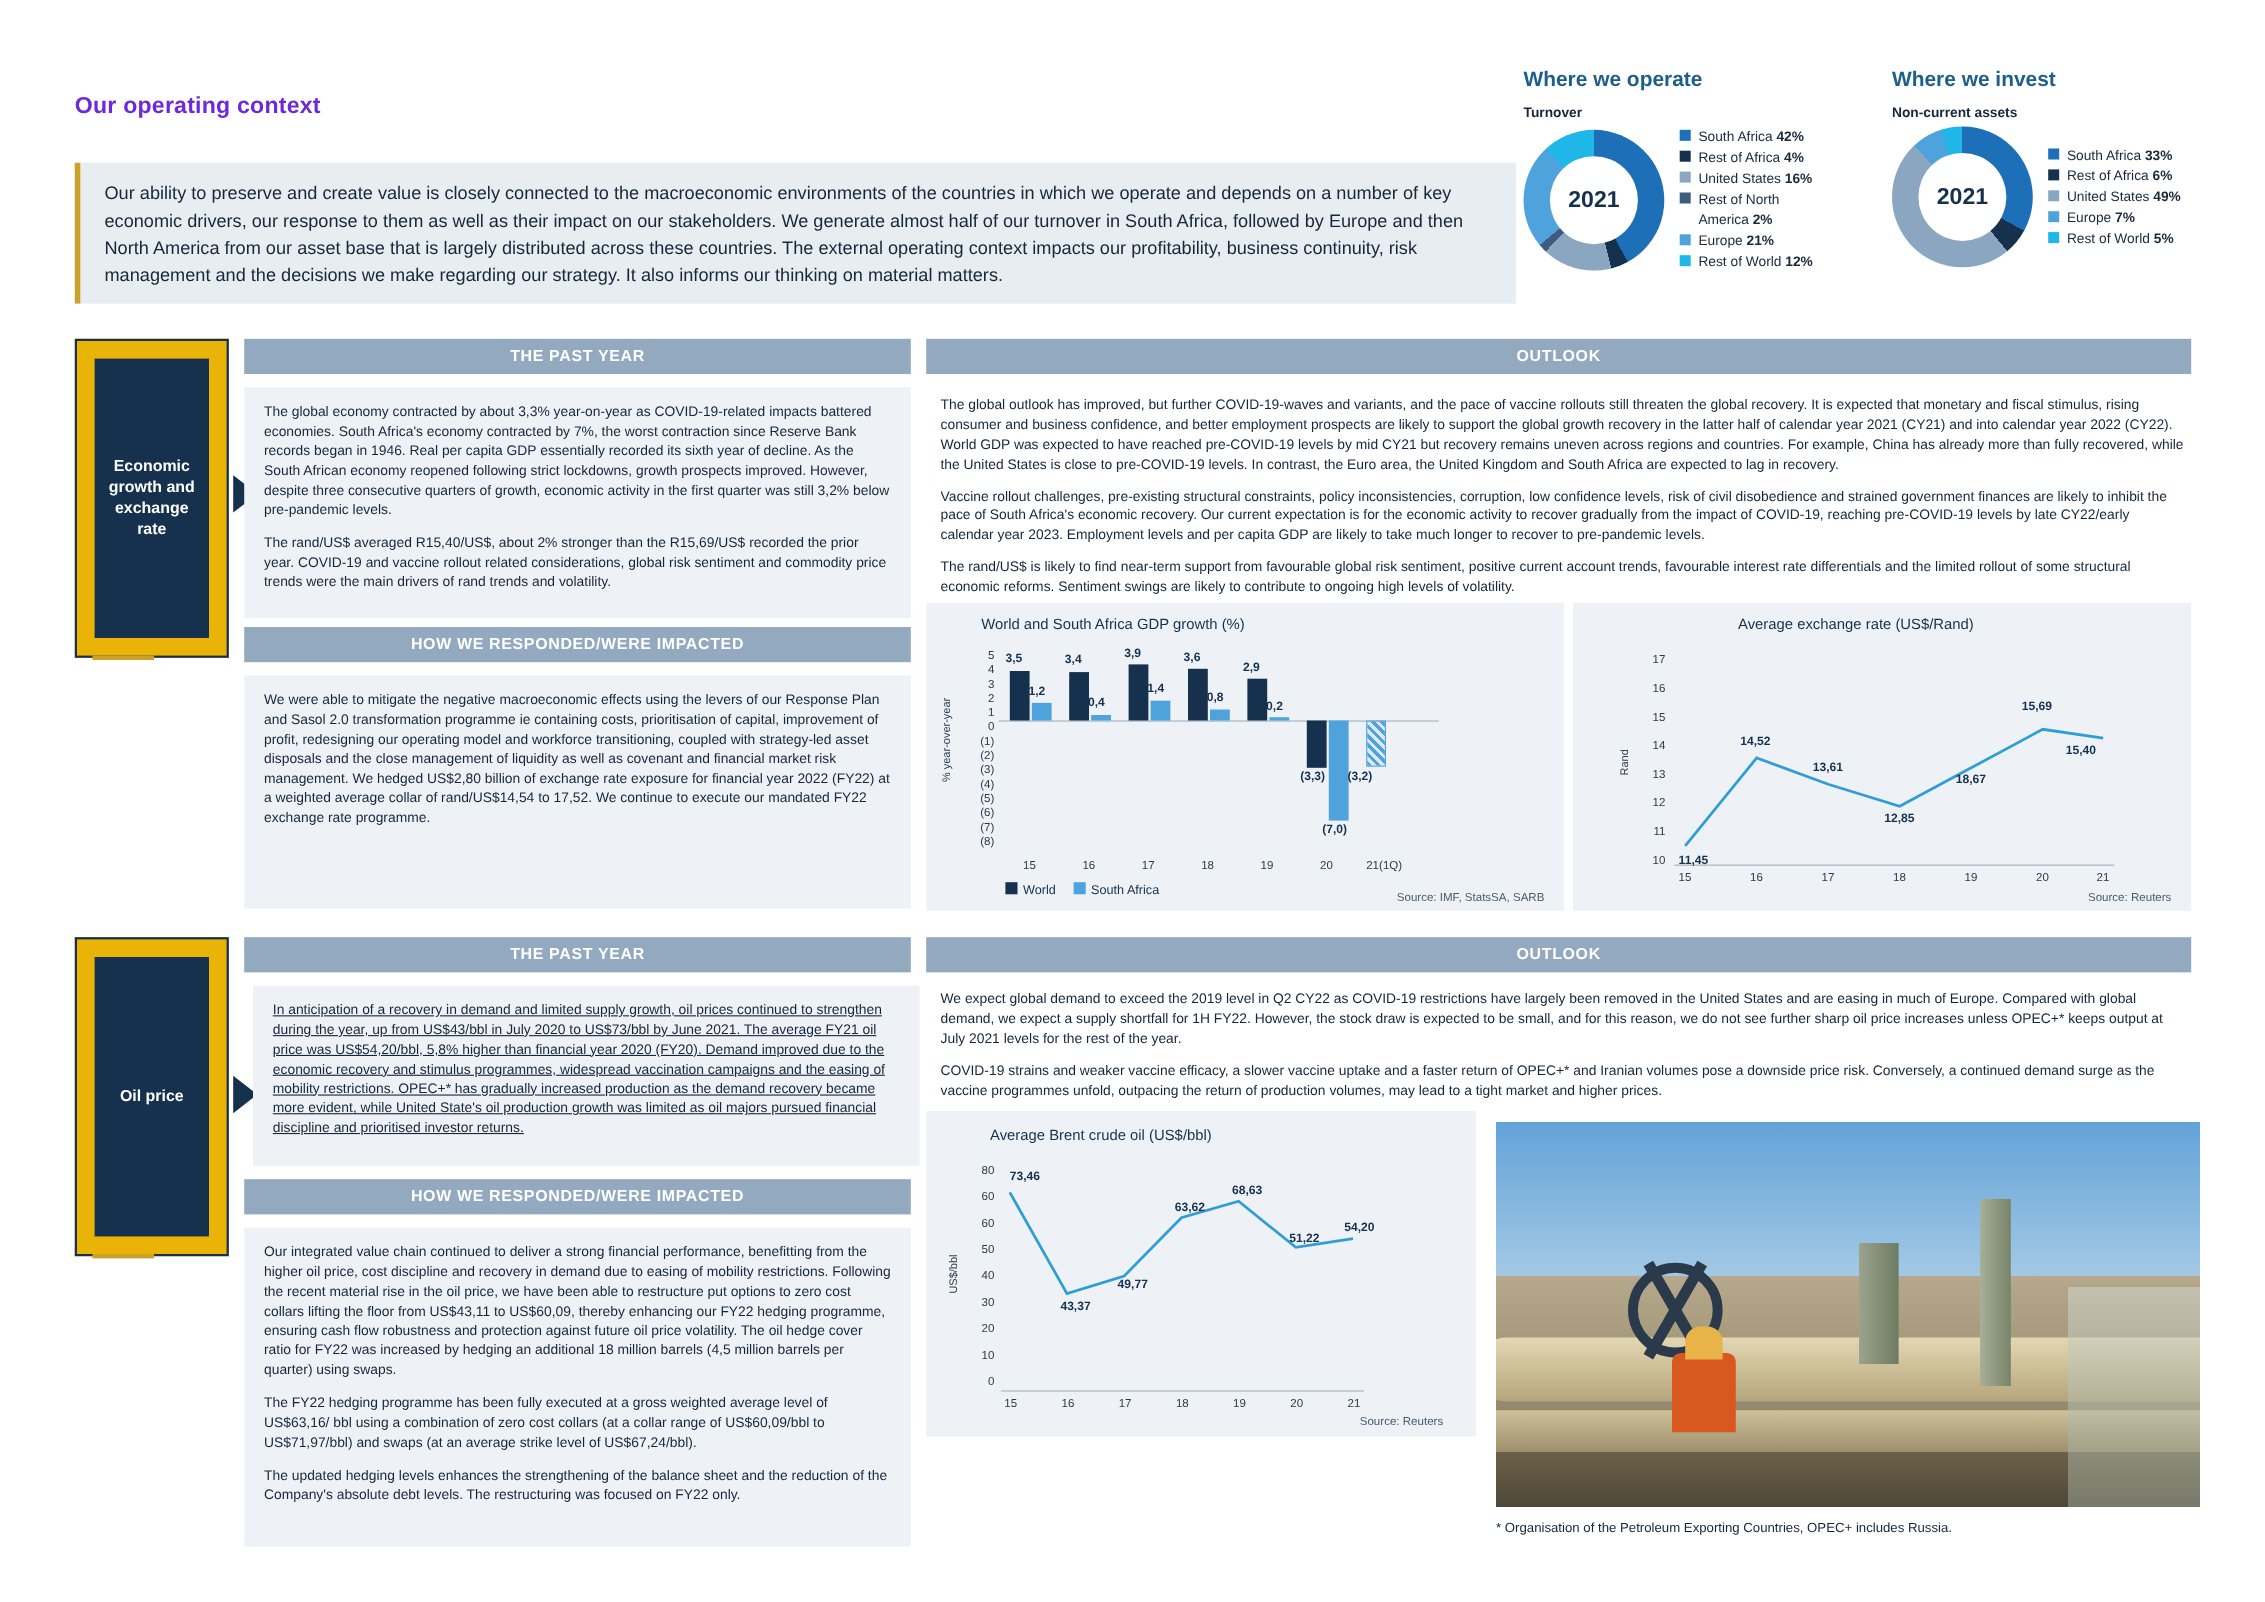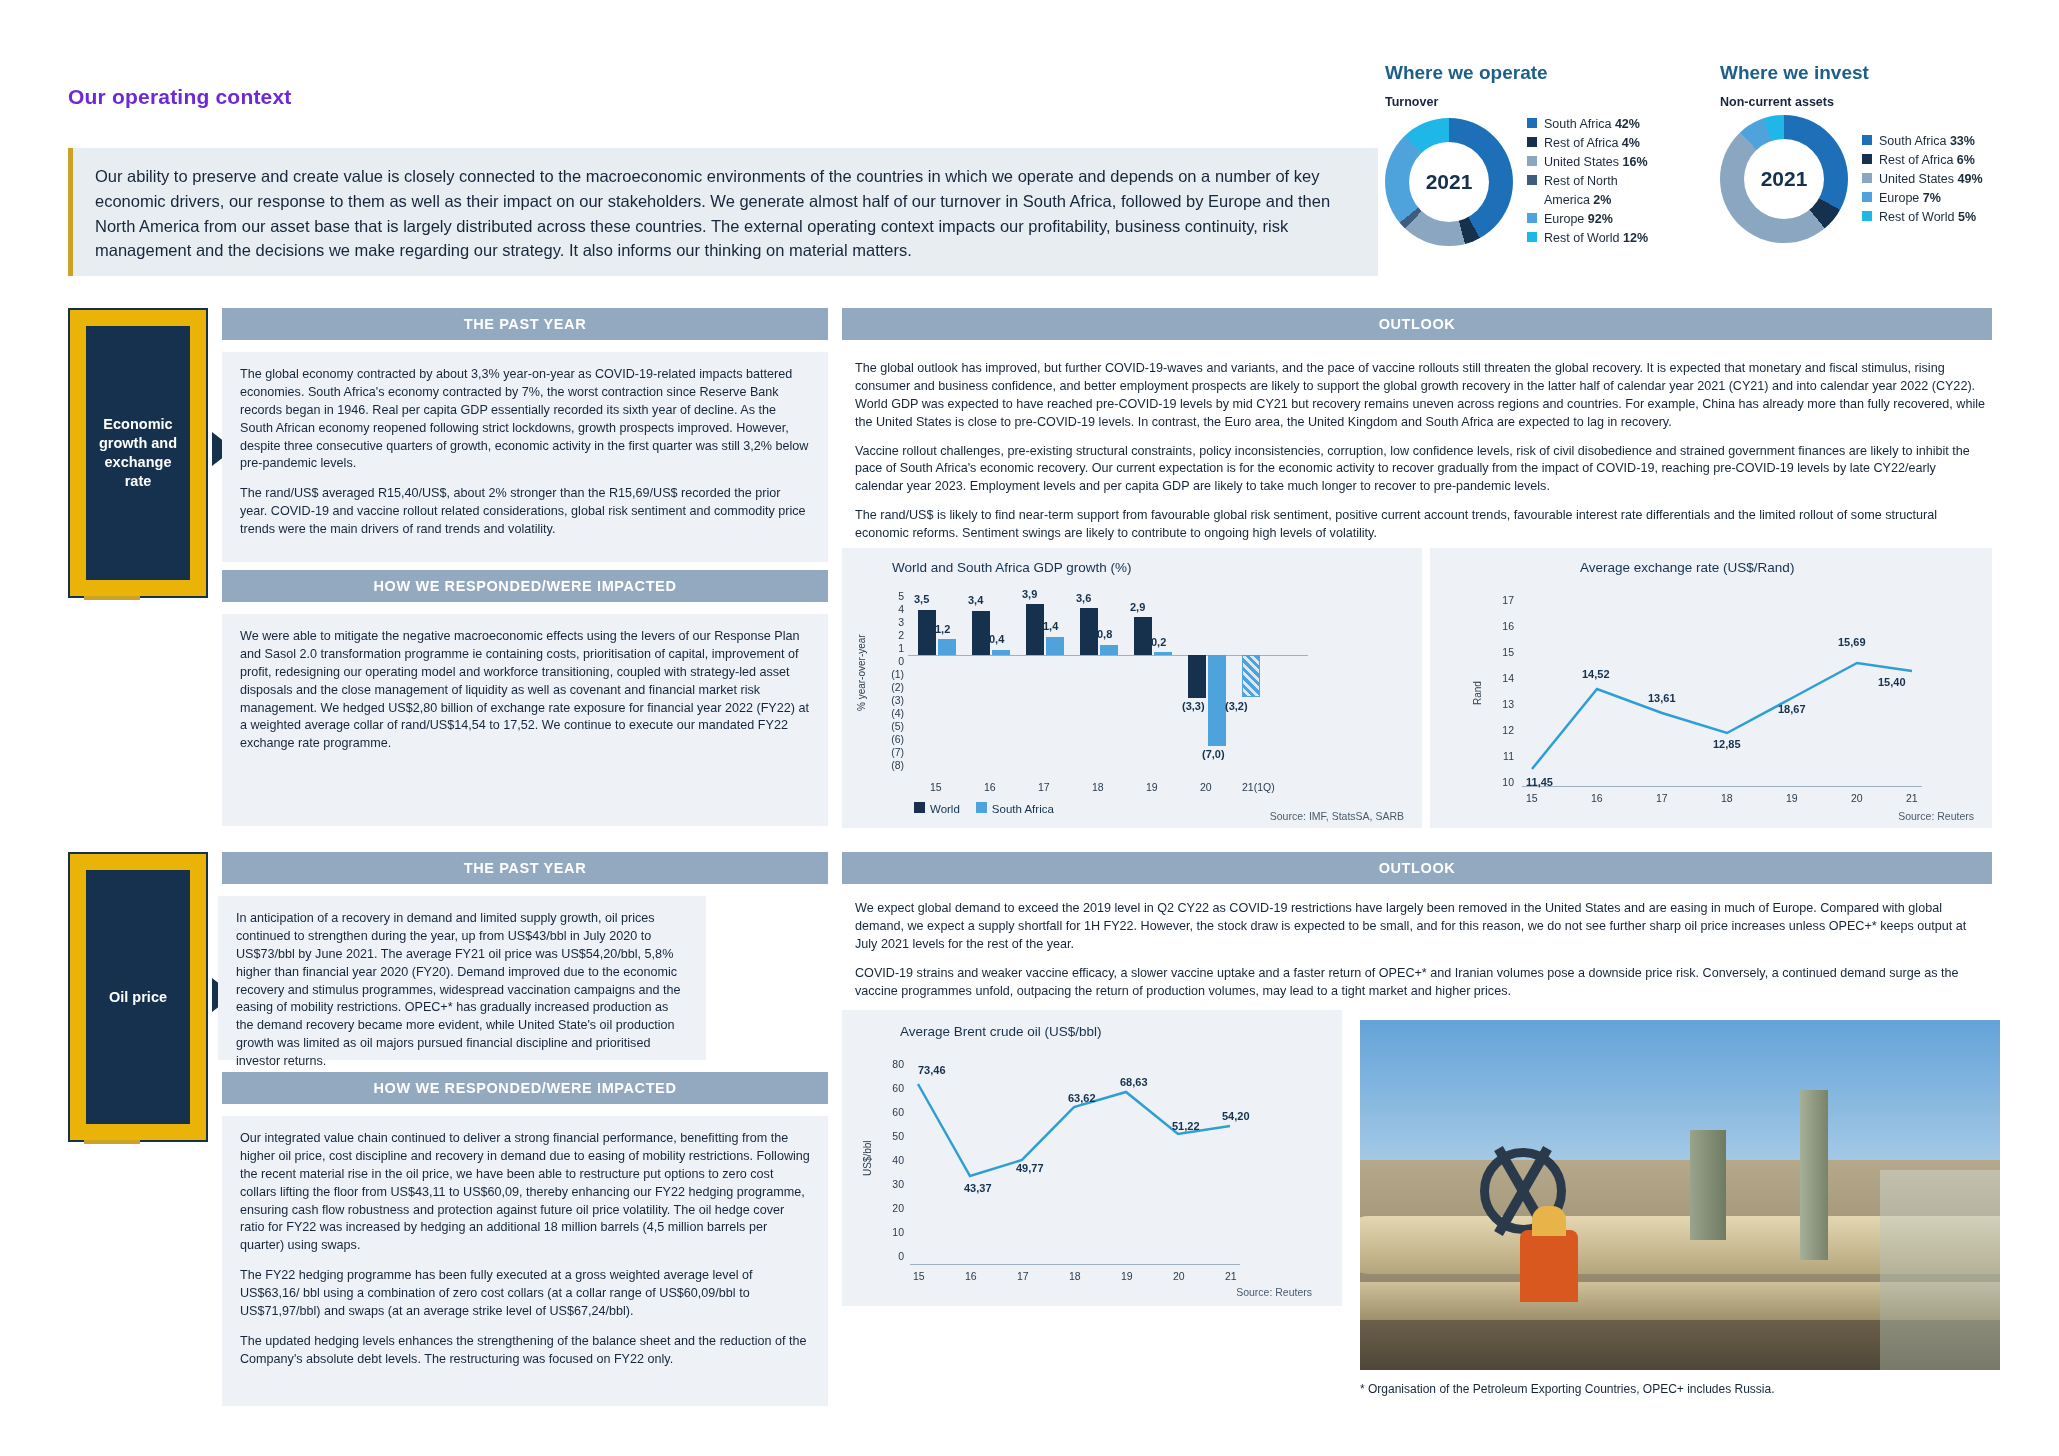--- a/index.html
+++ b/index.html
@@ -134,21 +134,21 @@
         <div class="row">
             <span class="sw" style="background:#8aa6c0"></span>
             <span class="lbl"><span>United States</span> <b>16%</b></span>
           </div>
         <div class="row">
             <span class="sw" style="background:#3e5c7e"></span>
             <span class="lbl" style="white-space:normal; width:120px;"><span>Rest of North America</span> <b>2%</b></span>
           </div>
         <div class="row">
             <span class="sw" style="background:#4fa3dd"></span>
-            <span class="lbl"><span>Europe</span> <b>92%</b></span>
+            <span class="lbl"><span>Europe</span> <b>21%</b></span>
           </div>
         <div class="row">
             <span class="sw" style="background:#1fb6e8"></span>
             <span class="lbl"><span>Rest of World</span> <b>12%</b></span>
           </div>
       </div>
     </div>
   </div>
 
   <div class="donut-panel" style="left:1720px; top:62px; width:320px;">
@@ -325,21 +325,21 @@
 
   <div class="sidebox" style="left:68px; top:852px; width:140px; height:290px;">
     <div class="sidebox-inner">Oil price</div>
     <div class="gold"></div>
   </div>
   <div class="arrow" style="left:212px; top:978px;"></div>
 
   <div class="band" style="left:222px; top:852px; width:606px;">THE PAST YEAR</div>
   <div class="band" style="left:842px; top:852px; width:1150px;">OUTLOOK</div>
 
-  <div class="textpanel" style="left:218px; top:896px; width:488px; height:164px;">
+  <div class="textpanel" style="left:230px; top:896px; width:606px; height:164px;text-decoration:underline;">
     <p>In anticipation of a recovery in demand and limited supply growth, oil prices continued to strengthen during the year, up from US$43/bbl in July 2020 to US$73/bbl by June 2021. The average FY21 oil price was US$54,20/bbl, 5,8% higher than financial year 2020 (FY20). Demand improved due to the economic recovery and stimulus programmes, widespread vaccination campaigns and the easing of mobility restrictions. OPEC+* has gradually increased production as the demand recovery became more evident, while United State's oil production growth was limited as oil majors pursued financial discipline and prioritised investor returns.</p>
   </div>
 
   <div class="band" style="left:222px; top:1072px; width:606px;">HOW WE RESPONDED/WERE IMPACTED</div>
   <div class="textpanel" style="left:222px; top:1116px; width:606px; height:290px;">
     <p>Our integrated value chain continued to deliver a strong financial performance, benefitting from the higher oil price, cost discipline and recovery in demand due to easing of mobility restrictions. Following the recent material rise in the oil price, we have been able to restructure put options to zero cost collars lifting the floor from US$43,11 to US$60,09, thereby enhancing our FY22 hedging programme, ensuring cash flow robustness and protection against future oil price volatility. The oil hedge cover ratio for FY22 was increased by hedging an additional 18 million barrels (4,5 million barrels per quarter) using swaps.</p>
     <p>The FY22 hedging programme has been fully executed at a gross weighted average level of US$63,16/ bbl using a combination of zero cost collars (at a collar range of US$60,09/bbl to US$71,97/bbl) and swaps (at an average strike level of US$67,24/bbl).</p>
     <p>The updated hedging levels enhances the strengthening of the balance sheet and the reduction of the Company's absolute debt levels. The restructuring was focused on FY22 only.</p>
   </div>
 

